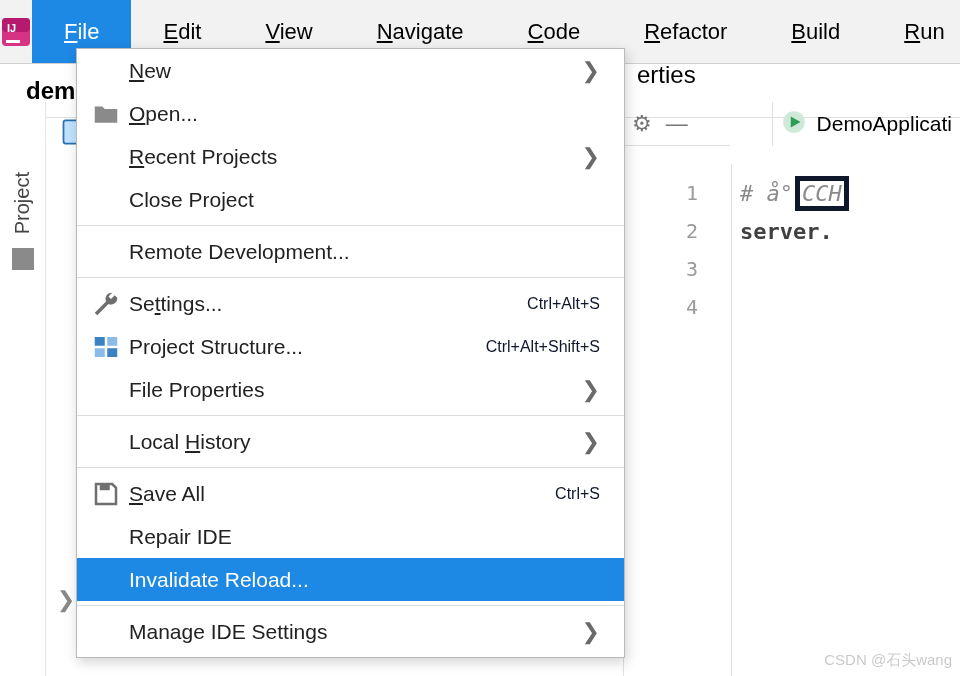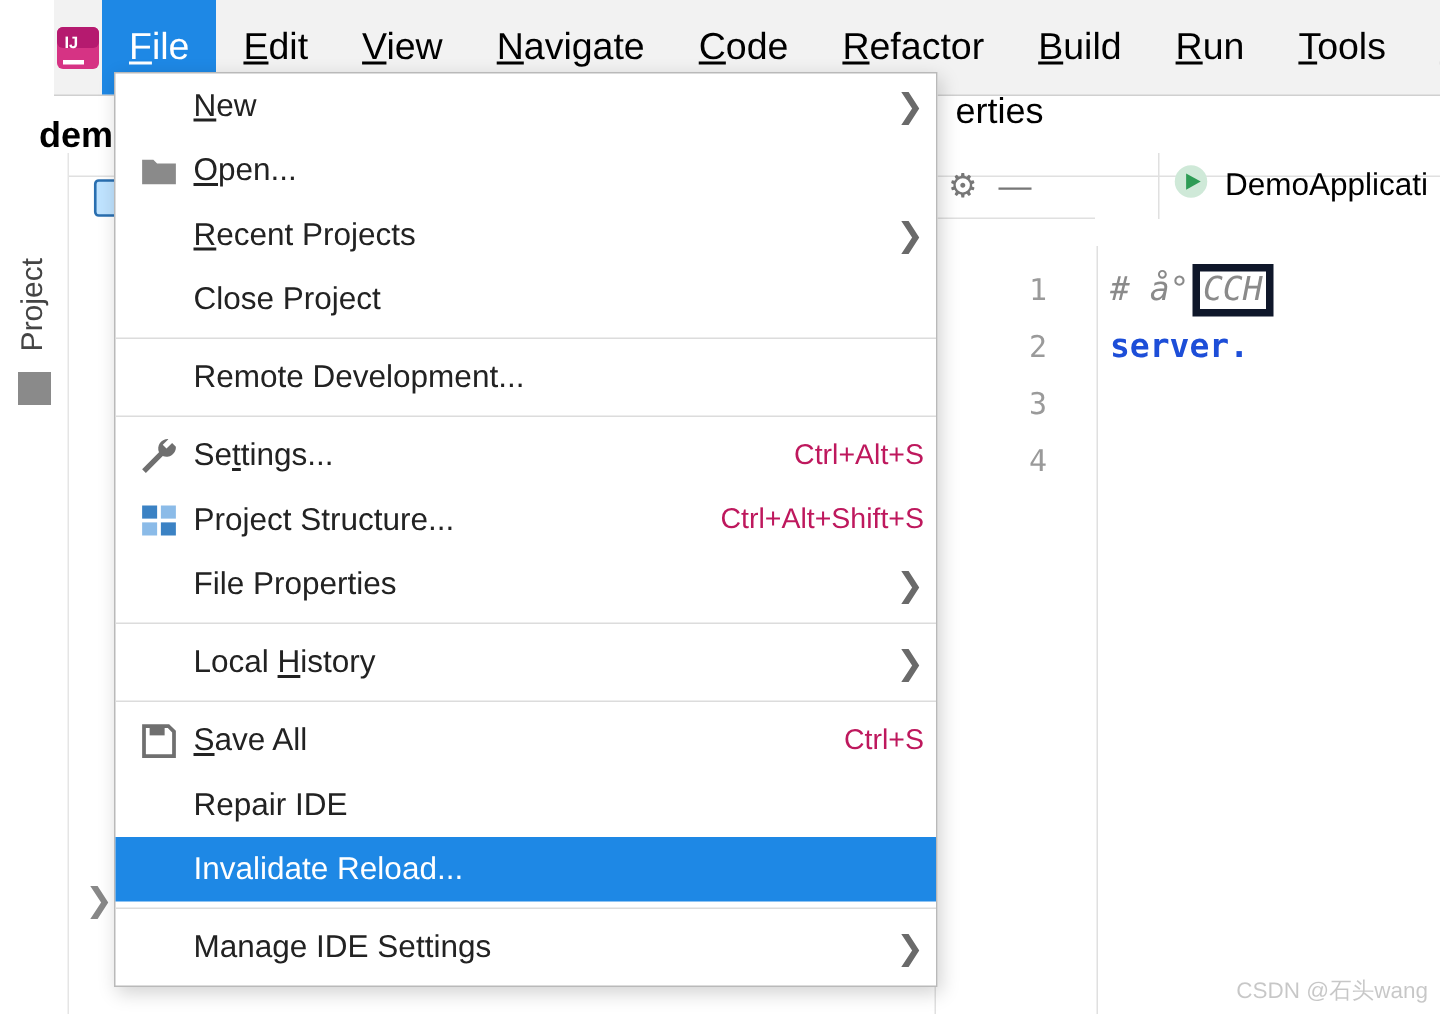--- a/index.html
+++ b/index.html
@@ -12,31 +12,30 @@
     position: relative;
     color: #000;
   }
   
   .menubar {
     display: flex;
     align-items: stretch;
     height: 64px;
     background: #f2f2f2;
     border-bottom: 1px solid #d0d0d0;
-    margin-left: 36px;
   }
   .app-icon {
     width: 60px; display:flex; align-items:center; justify-content:center;
   }
   .app-icon svg { width: 32px; height: 32px; }
   .menubar-item {
-    padding: 0 18px;
+    padding: 0 32px;
     display:flex; align-items:center;
     cursor: default;
-    font-size: 25px;
+    font-size: 22px;
   }
   .menubar-item.active {
     background: #1E88E5; 
     color: #fff;
   }
   .mnemonic { text-decoration: underline; }
 
   
   .subbar {
     height: 54px;
@@ -74,30 +73,30 @@
     width: 549px;
     background: #fff;
     border: 1px solid #b9b9b9;
     box-shadow: 2px 4px 12px rgba(0,0,0,0.18);
     z-index: 100;
     padding-bottom: 4px;
   }
   .dropdown .item {
     display:flex; align-items:center;
     height: 43px;
-    padding: 0 8px 0 14px;
+    padding: 0 24px 0 14px;
     font-size: 21px;
     color: #222;
     position: relative;
   }
   .dropdown .item .icon-slot {
     width: 30px; display:inline-flex; align-items:center; justify-content:center; margin-right:8px;
   }
   .dropdown .item .label { flex: 1; }
-  .dropdown .item .shortcut { color: #be185d; font-size: 19px; }
+  .dropdown .item .shortcut { color: #0f172a; font-size: 16px; }
   .dropdown .item .arrow { color: #6a6a6a; font-size: 22px; margin-left: auto; padding-left:16px;}
   .dropdown .item.highlight {
     background: #1E88E5; color: #fff;
   }
   .dropdown .sep {
     height: 1px; background: #dcdcdc; margin: 4px 0;
   }
 
   
   .right-peek {
@@ -134,21 +133,21 @@
   .gutter .ln {
     height: 38px; display:flex; align-items:center; justify-content:flex-end;
     padding-right: 34px; color: #9a9a9a; font-size: 20px;
     font-family: "Consolas", monospace;
   }
   .editor-area .line {
     height: 38px; display:flex; align-items:center; padding-left: 8px;
     font-family: "Consolas", monospace; font-size: 22px;
   }
   .editor-area .comment { color: #8a8a8a; font-style: italic; }
-  .editor-area .key { color: #1d4ed8; font-weight: 600; text-align: right; }
+  .editor-area .key { color: #404040; font-weight: 600; text-align: right; }
   .editor-area { padding-top:10px; }
 
   .gear-icon::before { content:"⚙"; font-size:22px; color:#777; }
   .minus-icon::before { content:"—"; font-size:22px; color:#777; }
 
   
   .chev-left {
     position:absolute; left:46px; top: 580px;
     width: 40px; height: 40px;
     display:flex;align-items:center;justify-content:center;

